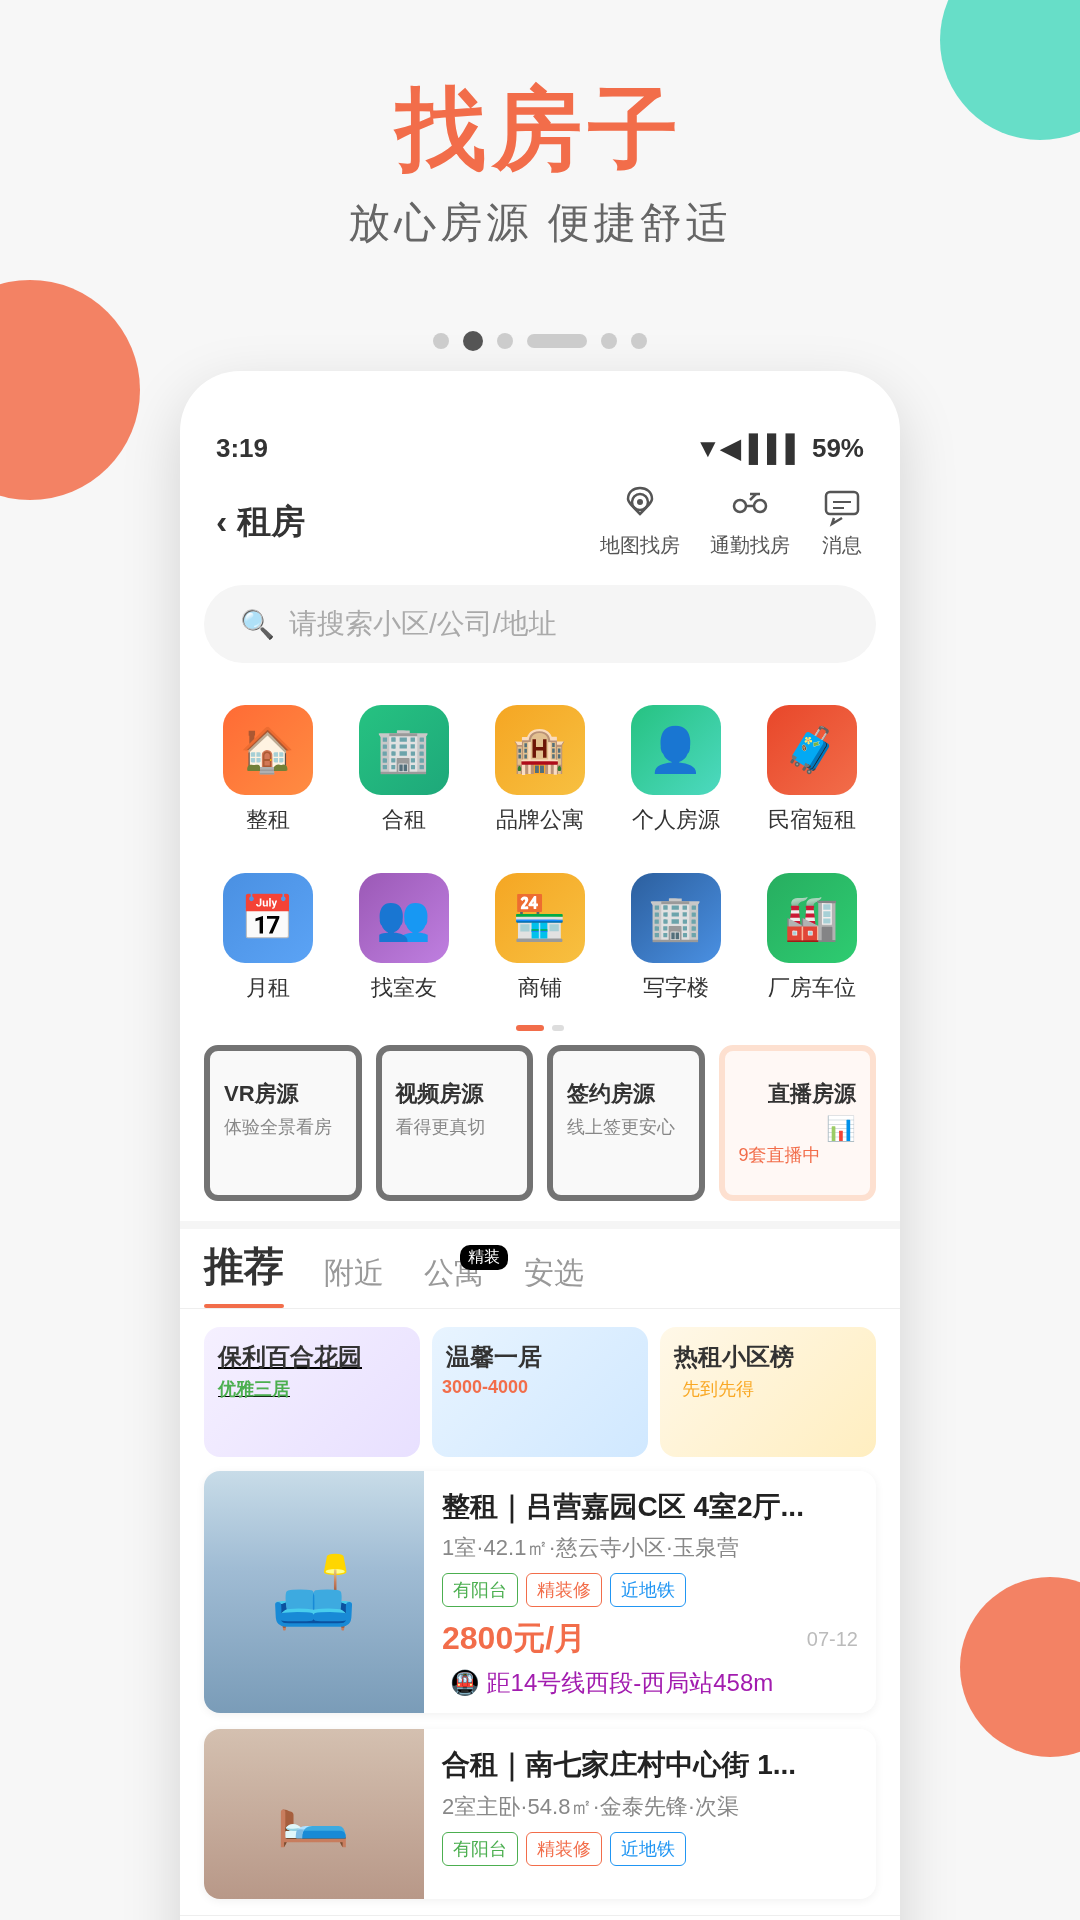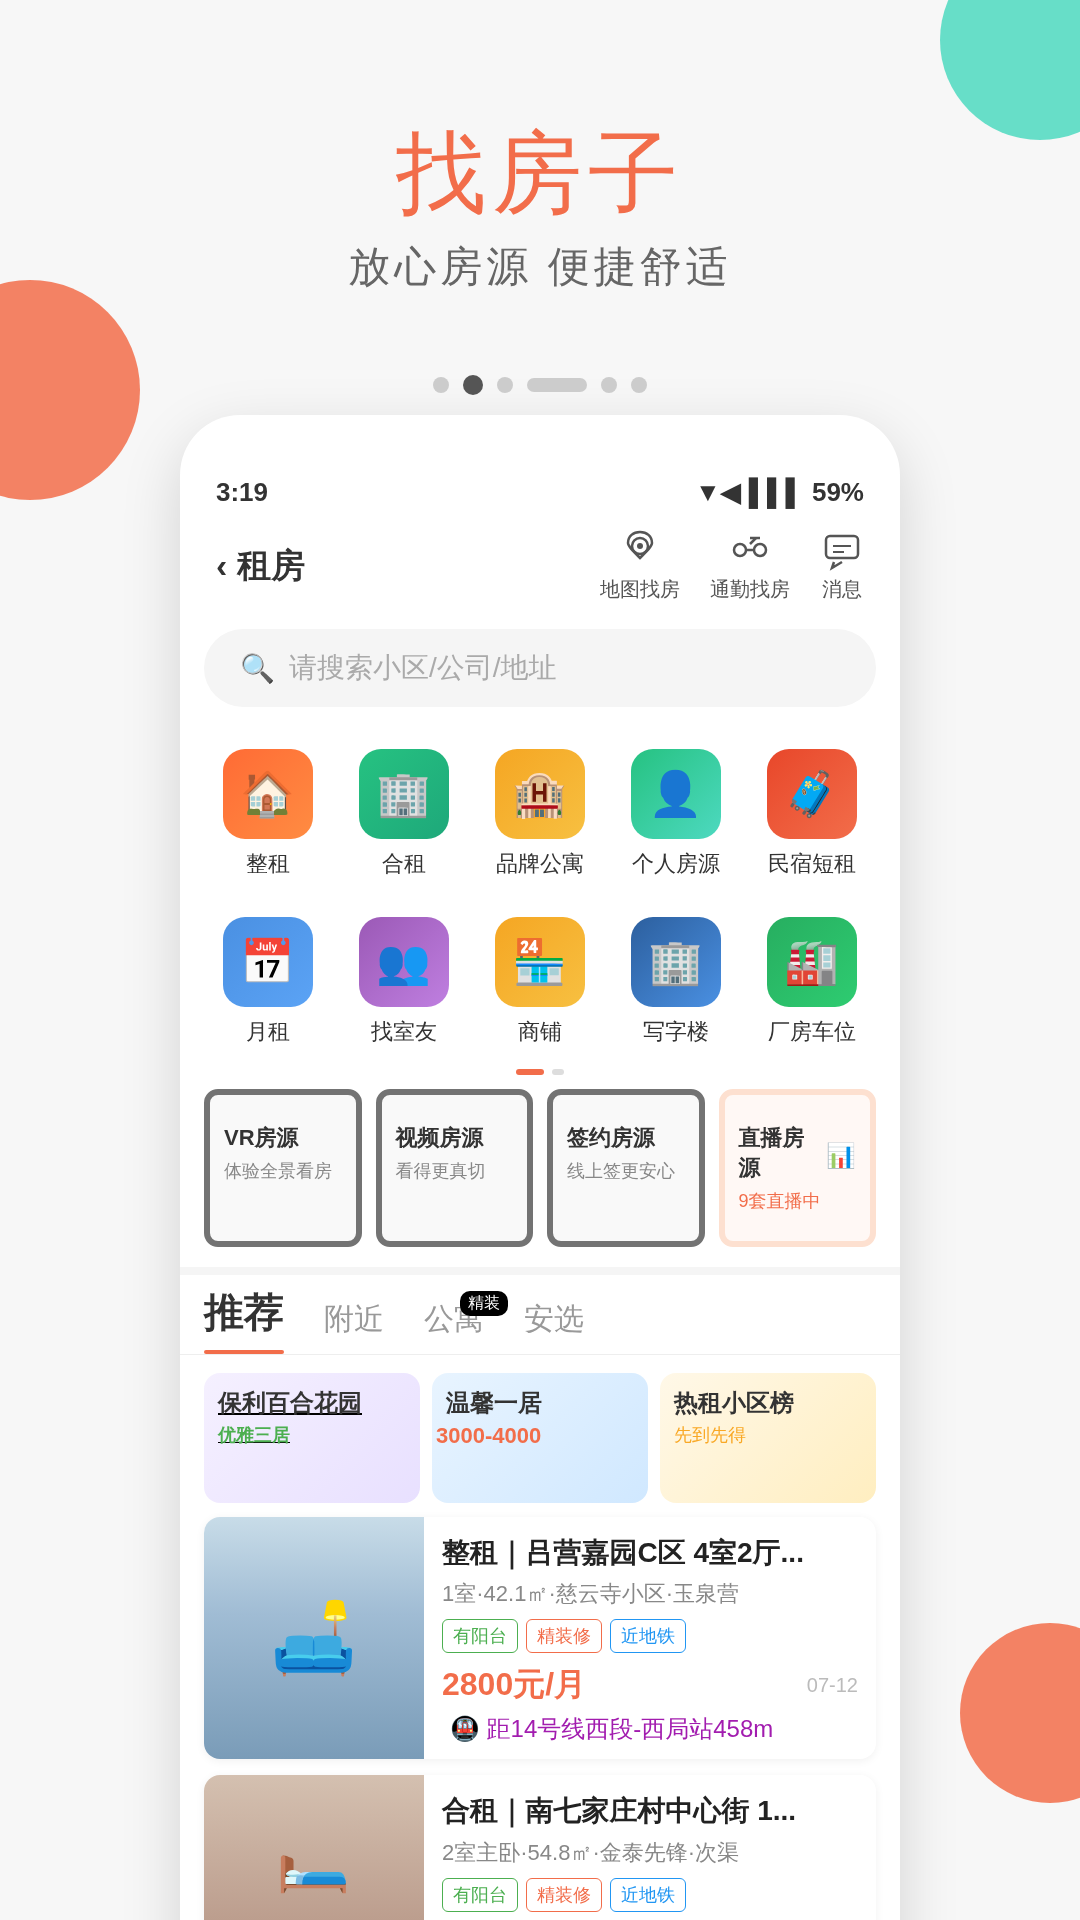--- a/index.html
+++ b/index.html
@@ -47,25 +47,24 @@
 
     
     .header-area {
       text-align: center;
       padding: 80px 0 40px;
       position: relative;
       z-index: 2;
     }
     .header-title {
       font-size: 90px;
-      font-weight: 400;
+      font-weight: 700;
       color: #F26D4A;
       line-height: 1.1;
       letter-spacing: 6px;
-      margin-top: 44px;
     }
     .header-subtitle {
       font-size: 42px;
       color: #666;
       margin-top: 16px;
       font-weight: 400;
       letter-spacing: 4px;
     }
 
     
@@ -325,29 +324,29 @@
       color: #333;
       padding: 14px 14px 4px;
     }
     .promo-sub {
       font-size: 18px;
       color: #4CAF50;
       padding: 0 14px;
       font-weight: 600;
     }
     .promo-price {
-      font-size: 22px;
+      font-size: 18px;
       color: #F26D4A;
-      padding: 0 4px;
+      padding: 0 10px;
       font-weight: 600;
     }
     .promo-cta {
       font-size: 18px;
       color: #F9A825;
-      padding: 0 14px;
+      padding: 0 22px;
     }
 
     
     .listing-card {
       display: flex;
       gap: 0;
       margin: 0 24px 16px;
       background: #fff;
       border-radius: 16px;
       overflow: hidden;
@@ -610,21 +609,21 @@
       </div>
       <div class="feature-banner">
         <div class="feature-title">视频房源</div>
         <div class="feature-desc">看得更真切</div>
       </div>
       <div class="feature-banner">
         <div class="feature-title">签约房源</div>
         <div class="feature-desc">线上签更安心</div>
       </div>
       <div class="feature-banner highlight">
-        <div style="display:flex; justify-content:space-between; align-items:center;">
+        <div style="display:flex; justify-content:space-between; align-items:flex-end;flex-direction:column;">
           <div class="feature-title">直播房源</div>
           <span style="color:#F26D4A; font-size:24px;">📊</span>
         </div>
         <div class="live-count">9套直播中</div>
       </div>
     </div>
 
     <div class="divider-line"></div>
 
     <div class="tabs-section">

